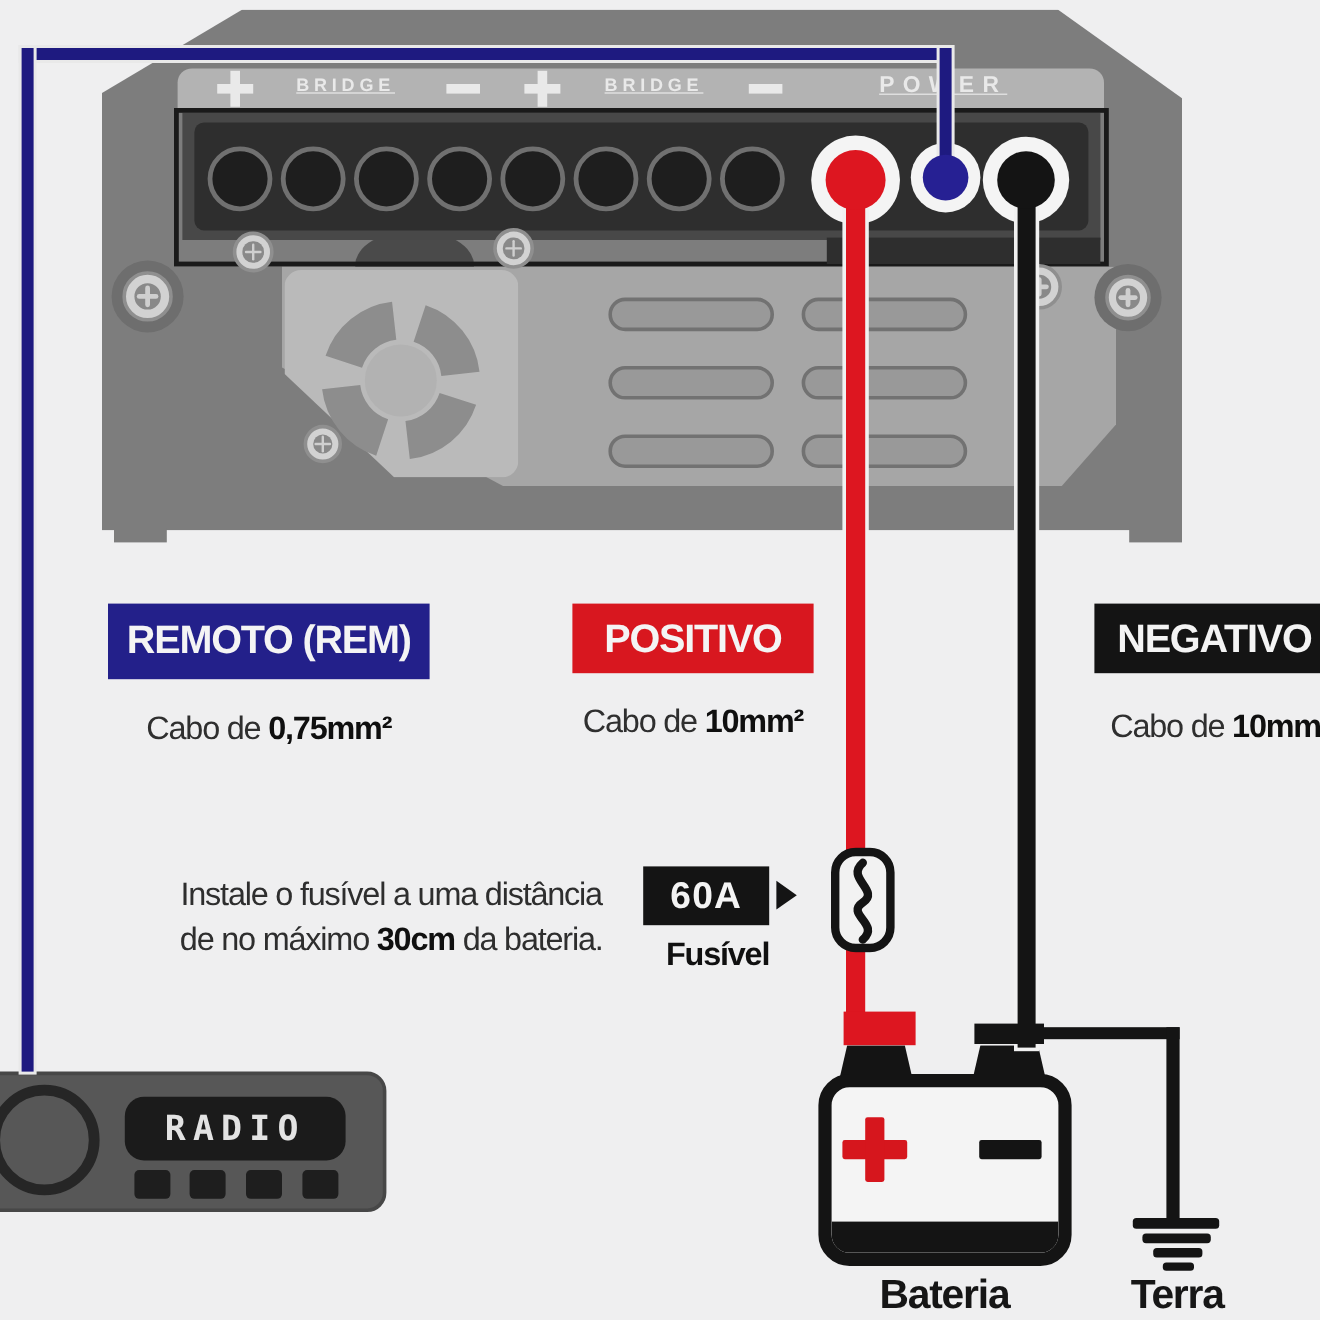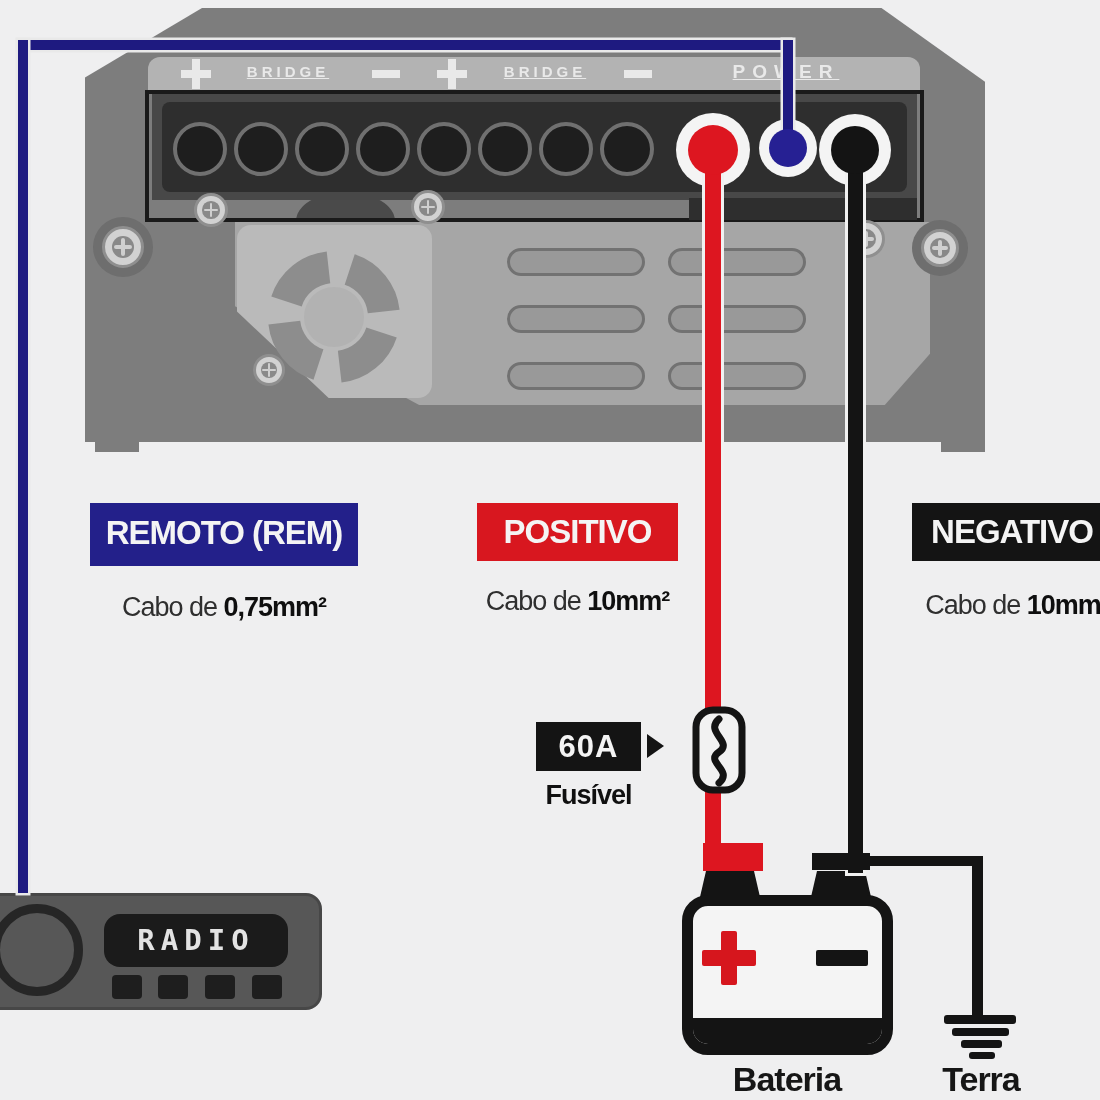--- a/index.html
+++ b/index.html
@@ -117,23 +117,27 @@
 
   <div class="abs tagbox" style="left:90px;top:503px;width:268px;height:63px;line-height:59px;background:#23208a;">REMOTO (REM)</div>
   <div class="abs cabo" style="left:90px;top:592px;width:268px;"><span>Cabo de </span><b>0,75mm²</b></div>
 
   <div class="abs tagbox" style="left:477px;top:503px;width:201px;height:58px;line-height:58px;background:#d8171f;">POSITIVO</div>
   <div class="abs cabo" style="left:477px;top:586px;width:201px;"><span>Cabo de </span><b>10mm²</b></div>
 
   <div class="abs tagbox" style="left:912px;top:503px;width:200px;height:58px;line-height:58px;background:#141414;">NEGATIVO</div>
   <div class="abs cabo" style="left:912px;top:590px;width:210px;"><span>Cabo de </span><b>10mm²</b></div>
 
+  <div class="abs instr" style="left:140px;top:726px;width:372px;">
+    <div>Instale o fusível a uma distância</div>
+    <div><span>de no máximo </span><b>30cm</b><span> da bateria.</span></div>
+  </div>
   <div class="abs" style="left:536px;top:722px;width:105px;height:49px;background:#141414;color:#f4f4f4;font-weight:700;font-size:31px;line-height:49px;text-align:center;letter-spacing:1px;">60A</div>
   <div class="abs" style="left:647px;top:734px;width:0;height:0;border-top:12px solid transparent;border-bottom:12px solid transparent;border-left:17px solid #141414;"></div>
-  <div class="abs" style="left:536px;top:780px;width:105px;font-size:27px;font-weight:700;letter-spacing:-1px;color:#101010;text-align:center;">Fusível</div>
+  <div class="abs" style="left:536px;top:780px;width:105px;font-size:27px;font-weight:700;letter-spacing:-1px;color:#101010;text-align:right;">Fusível</div>
 
   <div class="abs" style="left:-16px;top:893px;width:338px;height:117px;background:#575757;border:3px solid #474747;border-radius:16px;"></div>
   <div class="abs circ" style="left:-9px;top:904px;width:92px;height:92px;border:9px solid #262626;"></div>
   <div class="abs" style="left:104px;top:914px;width:184px;height:53px;background:#1b1b1b;border-radius:16px;color:#e3e3e3;font-family:'DejaVu Sans Mono',monospace;font-weight:700;font-size:29px;line-height:53px;text-align:center;letter-spacing:6px;">RADIO</div>
   <div class="abs" style="left:112px;top:975px;width:30px;height:24px;background:#1e1e1e;border-radius:4px;"></div>
   <div class="abs" style="left:158px;top:975px;width:30px;height:24px;background:#1e1e1e;border-radius:4px;"></div>
   <div class="abs" style="left:205px;top:975px;width:30px;height:24px;background:#1e1e1e;border-radius:4px;"></div>
   <div class="abs" style="left:252px;top:975px;width:30px;height:24px;background:#1e1e1e;border-radius:4px;"></div>
 
   <div class="abs blk" style="left:860px;top:856px;width:123px;height:10px;"></div>

